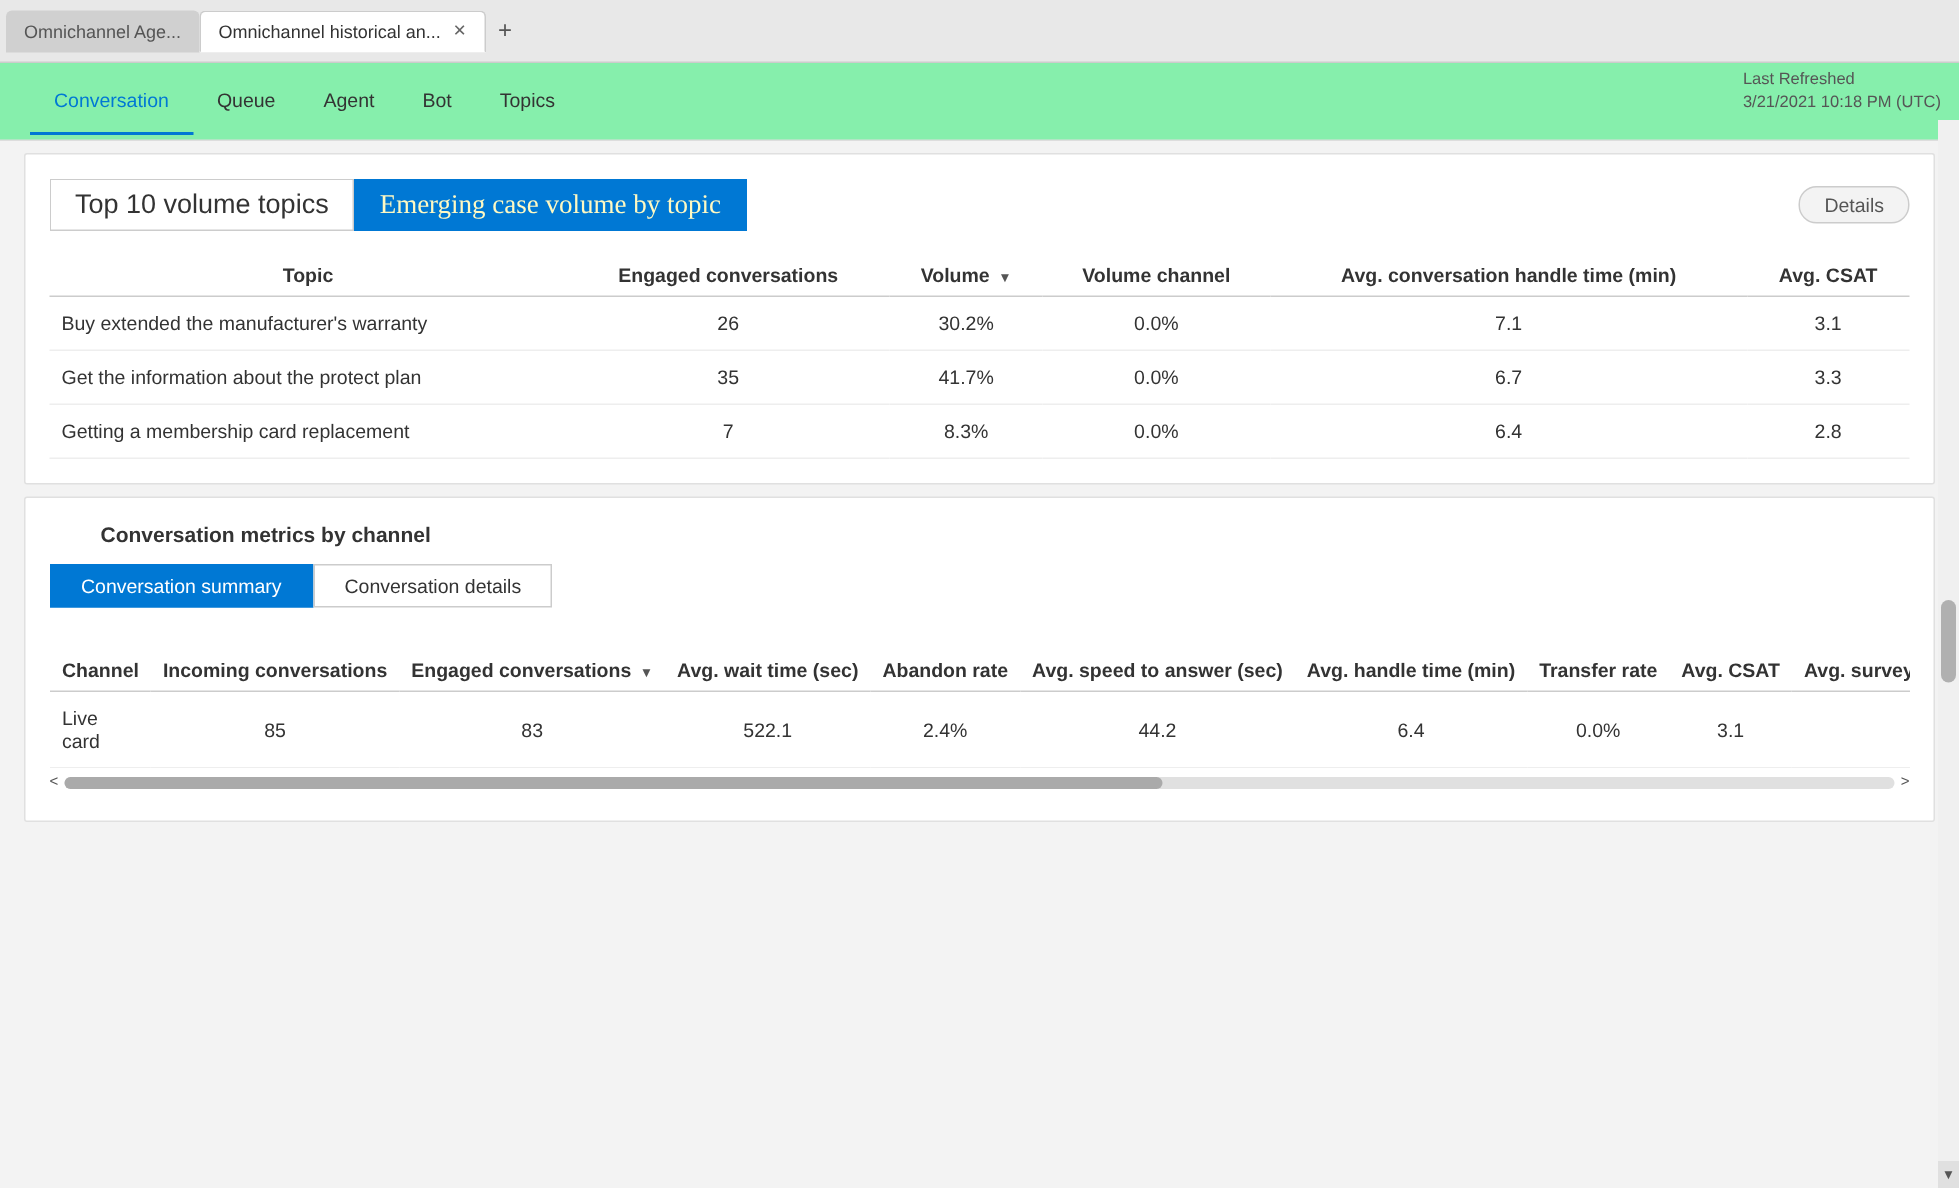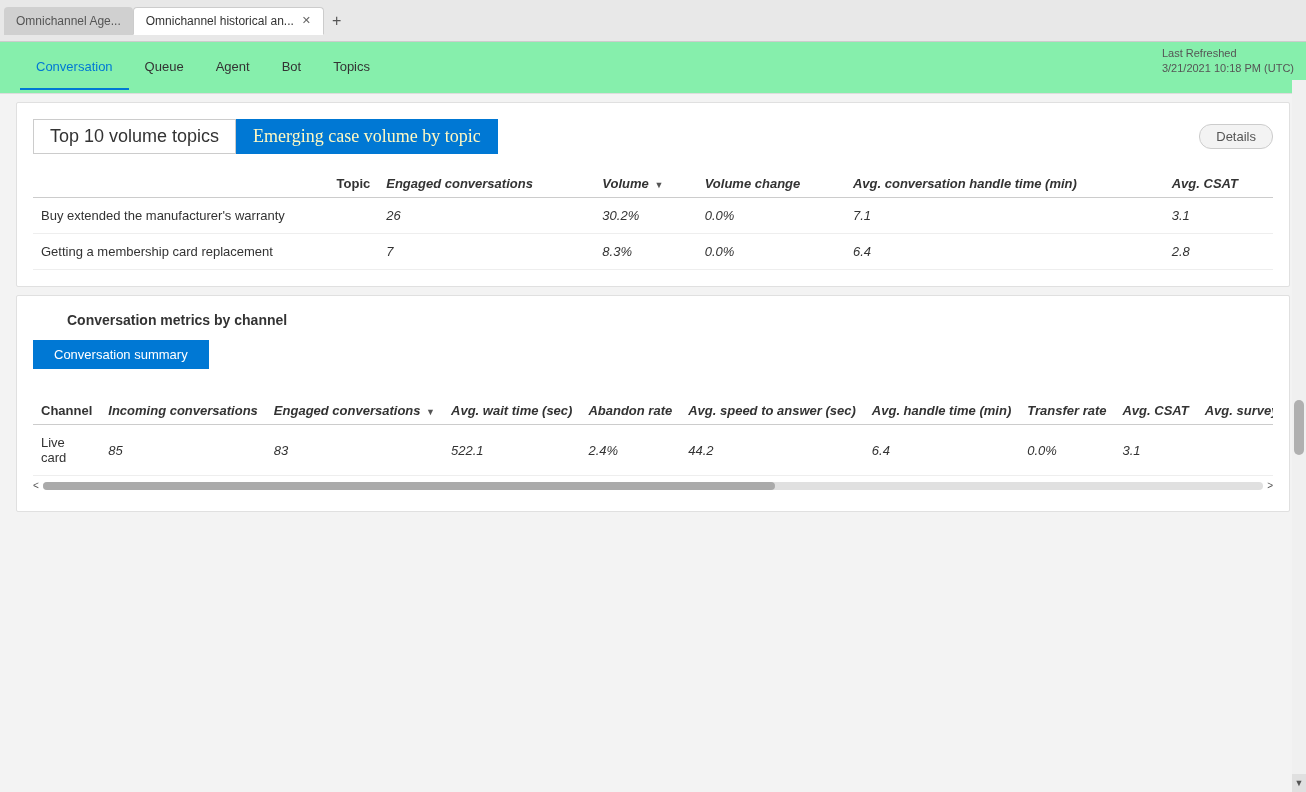--- a/index.html
+++ b/index.html
@@ -137,35 +137,34 @@
       border-radius: 12px;
     }
 
     
     table {
       width: 100%;
       border-collapse: collapse;
       font-size: 13px;
     }
     th {
-      text-align: right;
+      text-align: center;
       padding: 6px 8px;
       font-weight: 600;
       color: #333;
       border-bottom: 1px solid #ccc;
       white-space: nowrap;
     }
     td {
       padding: 10px 8px;
       border-bottom: 1px solid #eee;
       color: #333;
     }
     .col-right {
-      text-align: left;
-      font-style: italic;
+      text-align: center;
     }
     .sort-icon {
       font-size: 9px;
       color: #555;
       margin-left: 2px;
     }
 
     
     .section-title {
       font-size: 14px;
@@ -274,53 +273,62 @@
         </div>
 
         <table>
           <thead>
             <tr>
               <th>Topic</th>
               <th class="col-right">Engaged conversations</th>
               <th class="col-right" style="cursor:pointer;">
                 Volume <span class="sort-icon">▼</span>
               </th>
-              <th class="col-right">Volume change</th>
+              <th class="col-right">Volume channel</th>
               <th class="col-right">Avg. conversation handle time (min)</th>
               <th class="col-right">Avg. CSAT</th>
             </tr>
           </thead>
           <tbody id="topics-tbody">
           <tr>
       <td>Buy extended the manufacturer's warranty</td>
       <td class="col-right">26</td>
       <td class="col-right">30.2%</td>
       <td class="col-right">0.0%</td>
       <td class="col-right">7.1</td>
       <td class="col-right">3.1</td>
     </tr>
               <tr>
+      <td>Get the information about the protect plan</td>
+      <td class="col-right">35</td>
+      <td class="col-right">41.7%</td>
+      <td class="col-right">0.0%</td>
+      <td class="col-right">6.7</td>
+      <td class="col-right">3.3</td>
+    </tr>
+              <tr>
       <td>Getting a membership card replacement</td>
       <td class="col-right">7</td>
       <td class="col-right">8.3%</td>
       <td class="col-right">0.0%</td>
       <td class="col-right">6.4</td>
       <td class="col-right">2.8</td>
     </tr>
             </tbody>
         </table>
       </div>
     </div>
 
     <div class="panel">
       <div class="panel-inner">
         <div class="section-title">Conversation metrics by channel</div>
 
         <div class="sub-tabs">
           <button class="sub-tab sub-tab-active">Conversation summary</button>
+          <button class="sub-tab">Conversation details</button>
         </div>
 
         <div class="scrollbar-wrapper">
           <table>
             <thead>
               <tr>
                 <th>Channel</th>
                 <th class="col-right">Incoming conversations</th>
                 <th class="col-right" style="cursor:pointer;">
                   Engaged conversations <span class="sort-icon">▼</span>

